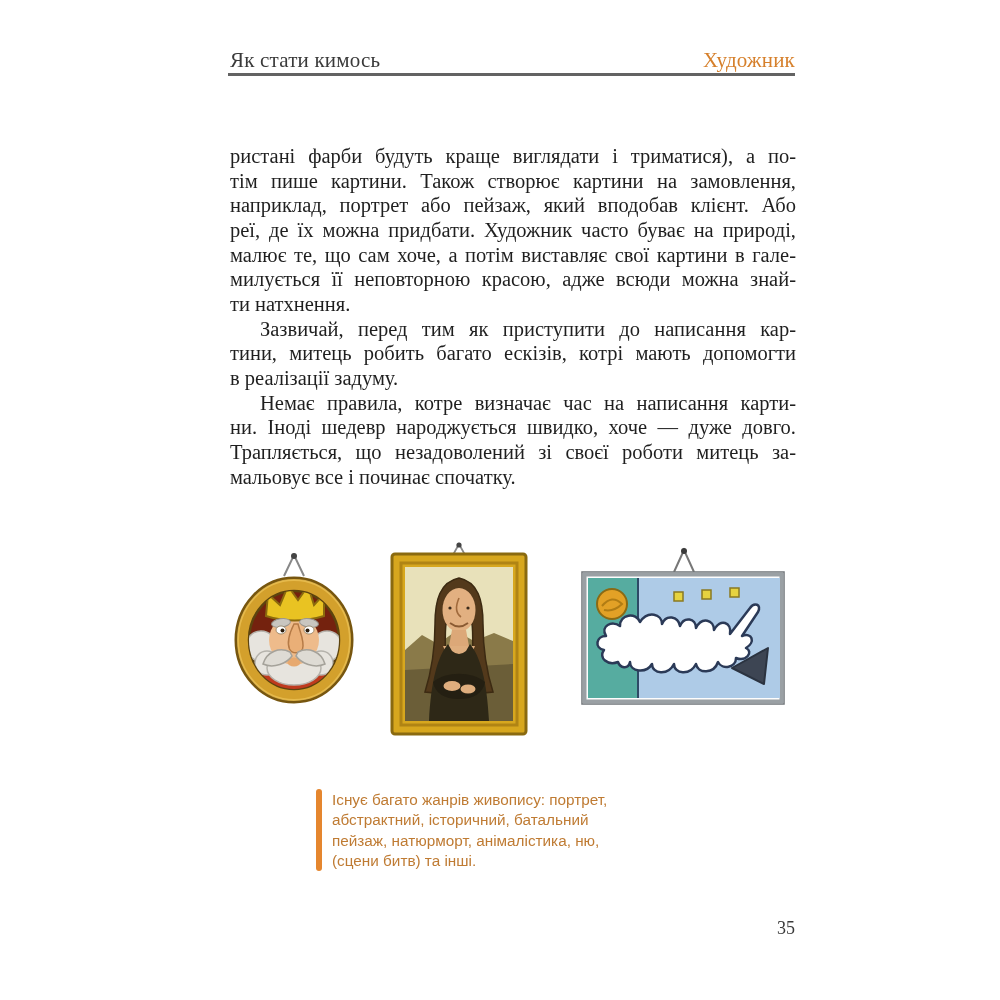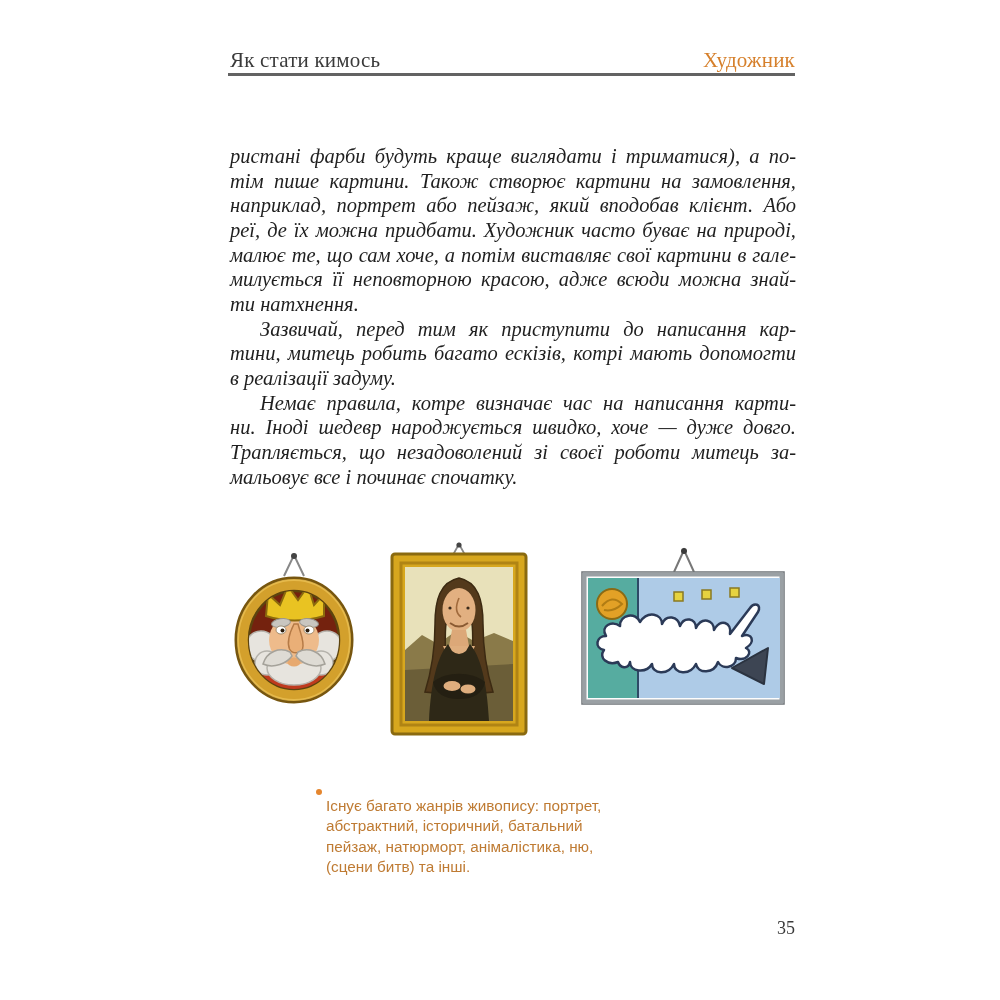--- a/index.html
+++ b/index.html
@@ -20,30 +20,30 @@
   }
   .header-rule {
     position:absolute; left:228px; top:73px; width:567px; height:2.5px;
     background:var(--rule);
   }
   
   .body-text {
     position:absolute; left:230px; top:144px; width:566px;
     font-size:20.5px; line-height:24.65px; color:var(--ink);
   }
-  .body-line { text-align:justify; text-align-last:justify; white-space:normal;font-style:italic; }
+  .body-line { text-align:justify; text-align-last:justify; white-space:normal; }
   .body-line.para-end { text-align-last:left; }
   .body-line.indent { text-indent:30px; }
   
   .illu { position:absolute; }
   .illu-king { left:224px; top:548px; width:140px; height:158px; }
   .illu-mona { left:386px; top:538px; width:146px; height:202px; }
   .illu-abstract { left:574px; top:542px; width:222px; height:170px; }
   
-  .note { position:absolute; left:316px; top:789px; display:flex;flex-direction:column; }
+  .note { position:absolute; left:316px; top:789px; display:flex; }
   .note-bar { width:6px; height:82px; border-radius:3px; background:var(--note-bar); flex:0 0 6px; }
   .note-lines {
     margin-left:10px; font-family:"Liberation Sans", sans-serif;
     font-size:15.3px; line-height:20.3px; color:var(--note-text); padding-top:1px;
   }
   
   .page-number {
     position:absolute; left:695px; top:918px; width:100px; text-align:right;
     font-size:18px; color:var(--header-ink);
   }

